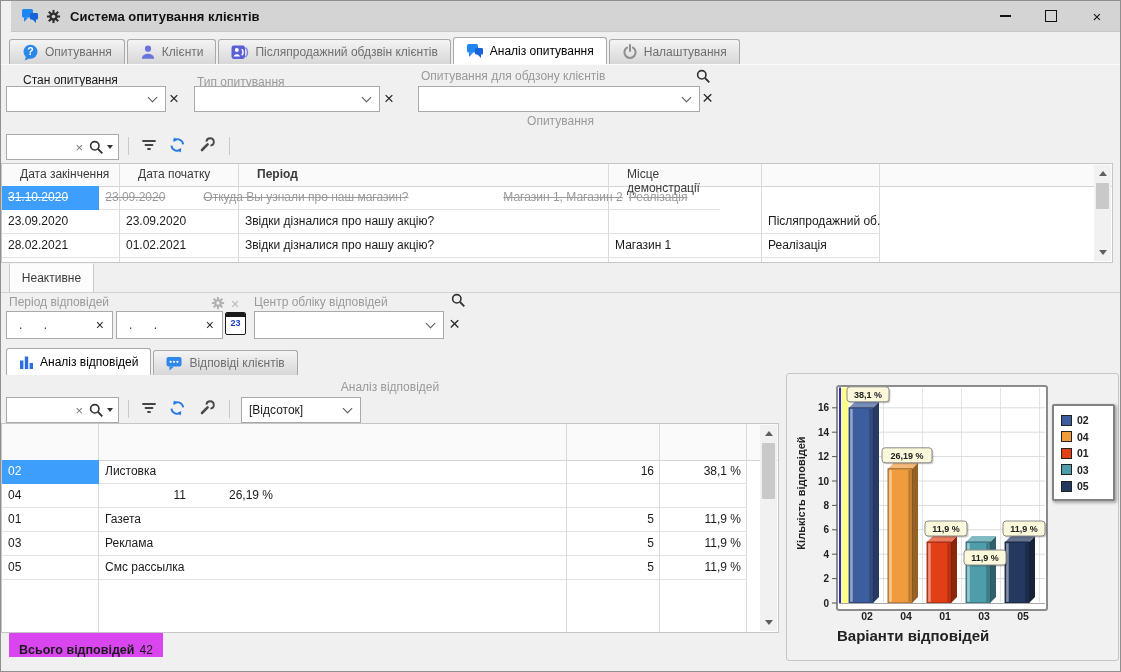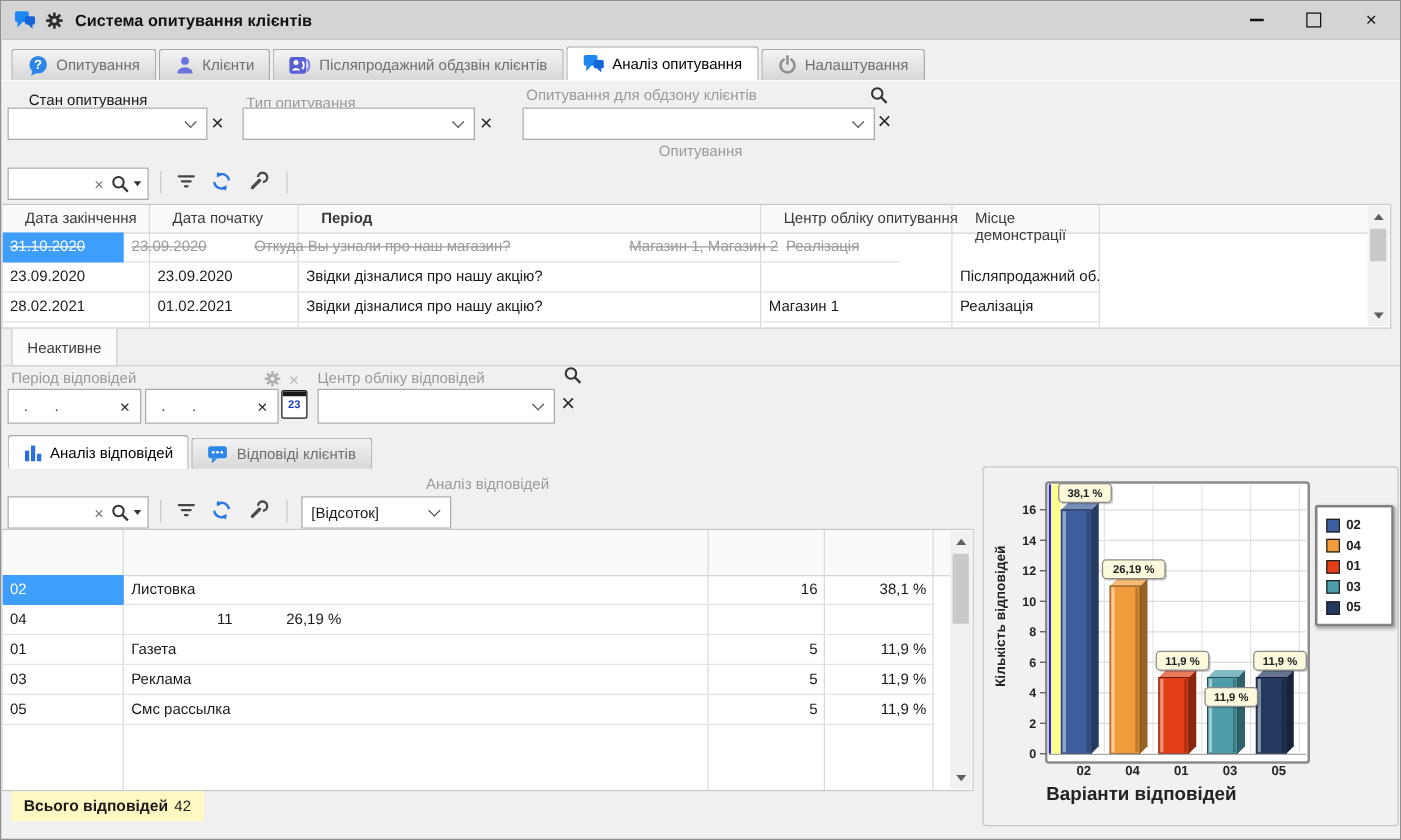--- a/index.html
+++ b/index.html
@@ -1,20 +1,20 @@
 <!DOCTYPE html>
 <html><head>
 <meta charset="utf-8">
 <style>
   html,body{margin:0;padding:0;background:#6b6b6b;}
   #app{position:relative;width:1121px;height:672px;background:#f0f0f0;
        font-family:"Liberation Sans",sans-serif;font-size:12px;color:#1a1a1a;
        overflow:hidden;border:1px solid #8f8f8f;box-sizing:border-box;}
   
-  .titlebar{position:absolute;top:0;left:0;right:0;height:30px;background:#d4d4d4;
+  .titlebar{position:absolute;top:0;left:10px;right:0;height:30px;background:#d4d4d4;
             display:flex;align-items:center;border-bottom:1px solid #c7c7c7;}
   .ticon{display:flex;align-items:center;margin-left:10px;}
   .app-title{font-weight:bold;font-size:13px;margin-left:9px;color:#111;}
   .win-controls{margin-left:auto;display:flex;height:30px;}
   .win-btn{width:46px;height:30px;display:flex;align-items:center;justify-content:center;cursor:default;}
   .glyph-min{width:11px;height:1.5px;background:#111;}
   .glyph-max{width:10px;height:10px;border:1.4px solid #111;}
   .glyph-close{font-size:15px;color:#111;line-height:1;}
   
   .tabstrip{position:absolute;display:flex;align-items:flex-end;}
@@ -71,22 +71,22 @@
   .tcell.sel.strike{color:#fff;}
   
   .vscroll{position:absolute;top:1px;bottom:1px;width:17px;background:#f1f1f1;z-index:3;}
   .varrow{width:0;height:0;margin:6px auto 0;border-left:4px solid transparent;border-right:4px solid transparent;}
   .va-up{border-bottom:5px solid #5f5f5f;}
   .va-dn{border-top:5px solid #5f5f5f;position:absolute;bottom:6px;left:4.5px;}
   .vthumb{position:absolute;left:2px;right:2px;background:#c9c9c9;border-radius:1px;}
   .badge{position:absolute;left:8px;top:262px;width:83px;height:28px;background:#fcfcfc;
          border:1px solid #c9c9c9;border-top-color:#f4f4f4;display:flex;align-items:center;
          justify-content:center;color:#3a3a3a;cursor:default;}
-  .totalbox{position:absolute;left:8px;top:632px;height:24px;background:#fef9c3;
-            display:flex;align-items:center;padding:0 10px;gap:5px;}
+  .totalbox{position:absolute;left:8px;top:632px;height:24px;background:#d946ef;
+            display:flex;align-items:flex-end;padding:0 10px;gap:5px;}
   .totalbox .tl{font-weight:bold;font-size:12.5px;}
   
   .chartpanel{position:absolute;left:785px;top:372px;width:331px;height:286px;background:#f1f1f1;
               border:1px solid #c6c6c6;border-radius:3px;}
   .chartpanel svg{position:absolute;left:0;top:0;}
   .ylab{position:absolute;left:-66px;top:113px;width:160px;text-align:center;font-weight:bold;
         font-size:11px;color:#222;transform:rotate(-90deg);}
   .xlab{position:absolute;left:50px;width:212px;top:253px;text-align:left;font-weight:bold;
         font-size:15px;color:#222;}
   .legend{position:absolute;left:265px;top:30px;width:52px;background:#fff;border:2px solid #828282;
@@ -257,21 +257,20 @@
       <div class="hbg" style="height: 22px;"></div>
       <div class="vline" style="left: 117px;"></div>
       <div class="vline" style="left: 236px;"></div>
       <div class="vline" style="left: 606px;"></div>
       <div class="vline" style="left: 759px;"></div>
       <div class="vline" style="left: 877px;"></div>
       <div class="hdrrow">
         <div class="hcell" style="width: 118px; height: 22px;">Дата закінчення</div>
         <div class="hcell" style="width: 119px; height: 22px;">Дата початку</div>
         <div class="hcell b" style="width: 370px; height: 22px;">Період</div>
-        <div class="hcell" style="width: 153px; height: 22px;">Центр обліку опитування</div>
         <div class="hcell" style="width: 118px; height: 22px;">Місце демонстрації</div>
       </div>
       <div class="tbody" style="top: 22px;">
         <div class="trow" style="width: 718px; height: 24px;">
           <div class="tcell sel strike" style="width: 118px; height: 24px;">31.10.2020</div>
           <div class="tcell strike" style="width: 119px; height: 24px;">23.09.2020</div>
           <div class="tcell strike" style="width: 370px; height: 24px;">Откуда Вы узнали про наш магазин?</div>
           <div class="tcell strike" style="width: 153px; height: 24px;">Магазин 1, Магазин 2</div>
           <div class="tcell strike" style="width: 118px; height: 24px;">Реалізація</div>
         </div>

